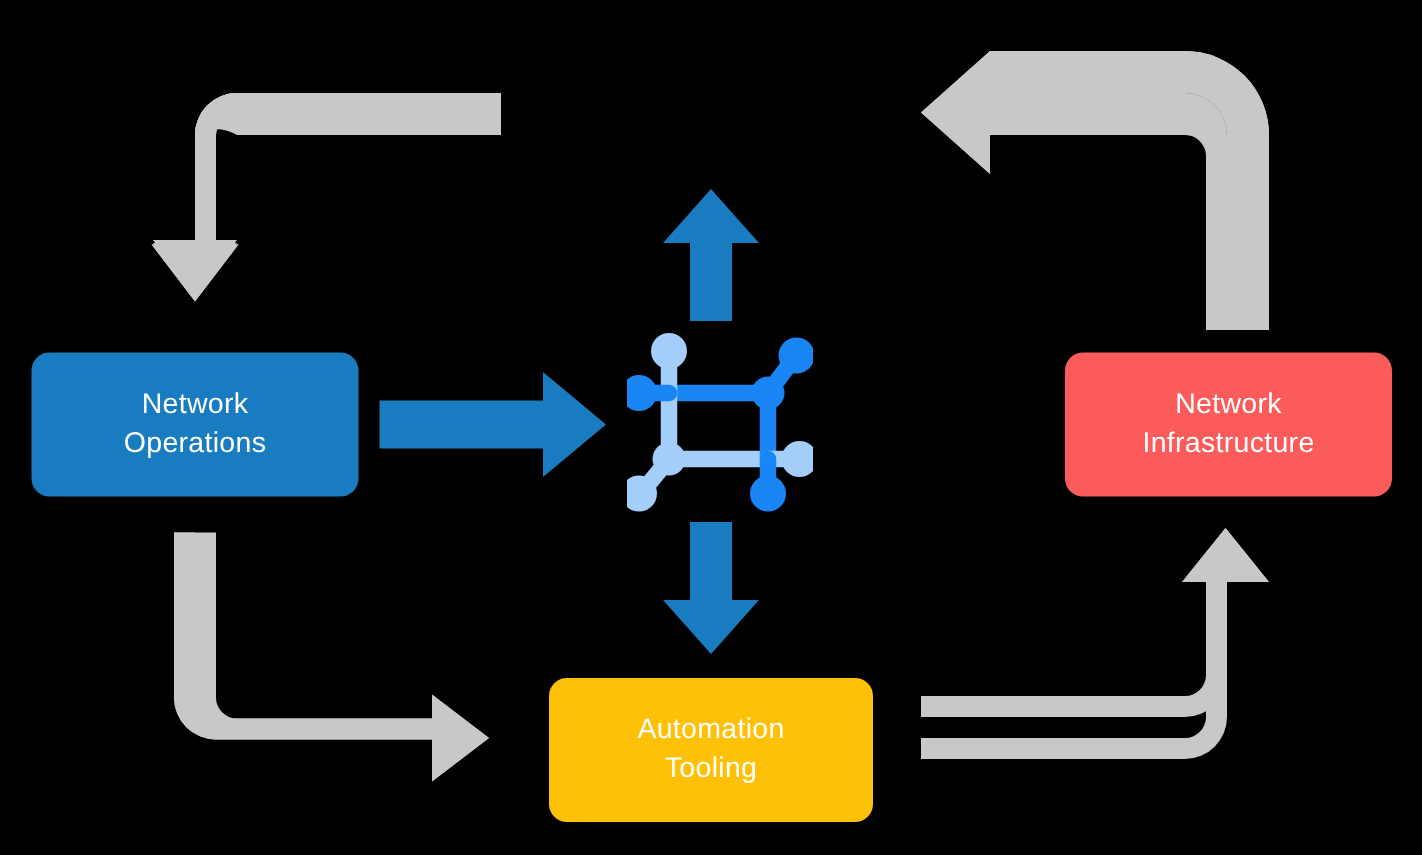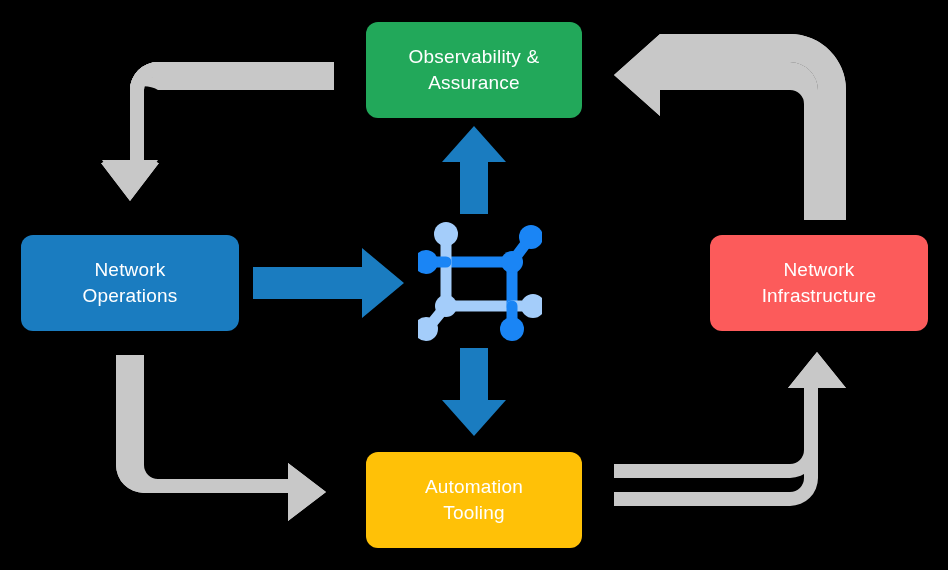--- a/index.html
+++ b/index.html
@@ -123,24 +123,20 @@
       <circle cx="8" cy="44" r="12" fill="#1a85f5"></circle>
       <circle cx="94" cy="44" r="11" fill="#1a85f5"></circle>
       <circle cx="113" cy="19" r="12" fill="#1a85f5"></circle>
       <circle cx="28" cy="88" r="11" fill="#a4cdfa"></circle>
       <circle cx="8" cy="111" r="12" fill="#a4cdfa"></circle>
       <circle cx="115" cy="88" r="12" fill="#a4cdfa"></circle>
       <circle cx="94" cy="111" r="12" fill="#1a85f5"></circle>
     </g>
   </svg>
 
-  <div class="node-box" id="box-observability" style="background:#22a85a">
-    <span class="label">Observability &amp;
-Assurance</span>
-  </div>
 
   <div class="node-box" id="box-operations" style="background:#1a7cc0">
     <span class="label">Network
 Operations</span>
   </div>
 
   <div class="node-box" id="box-infrastructure" style="background:#fc5b5b">
     <span class="label">Network
 Infrastructure</span>
   </div>

